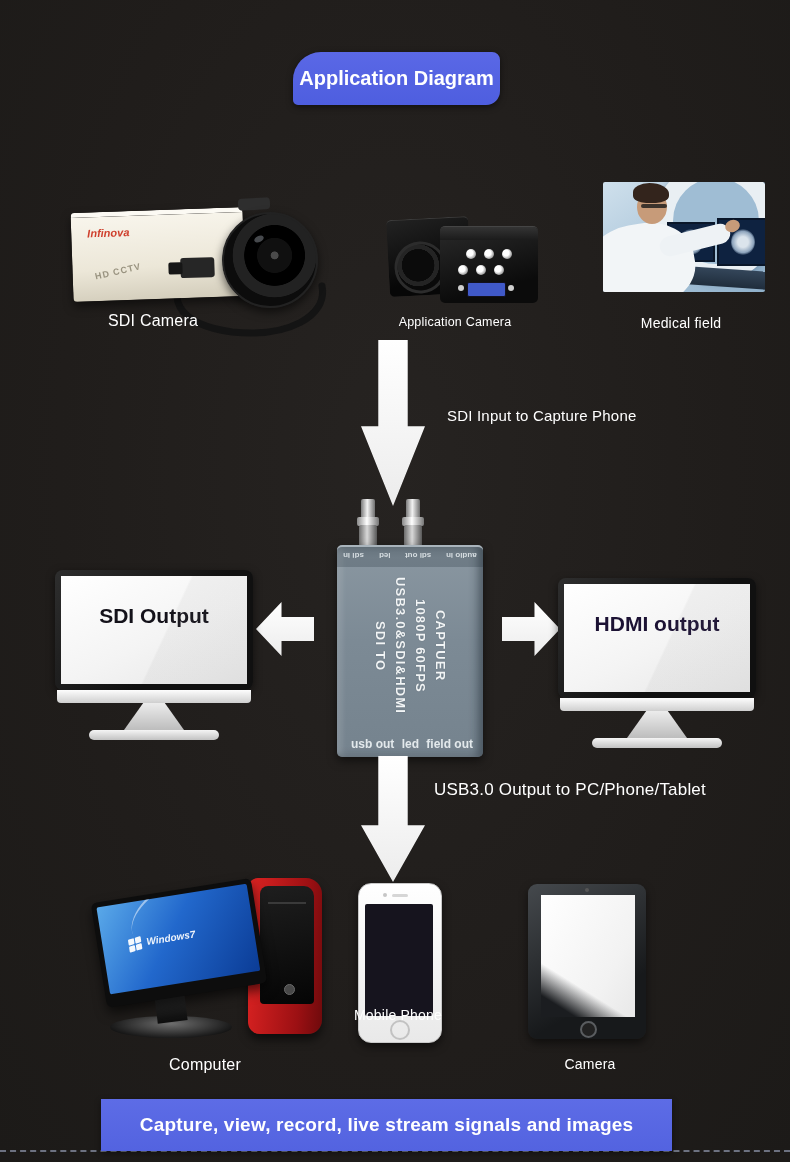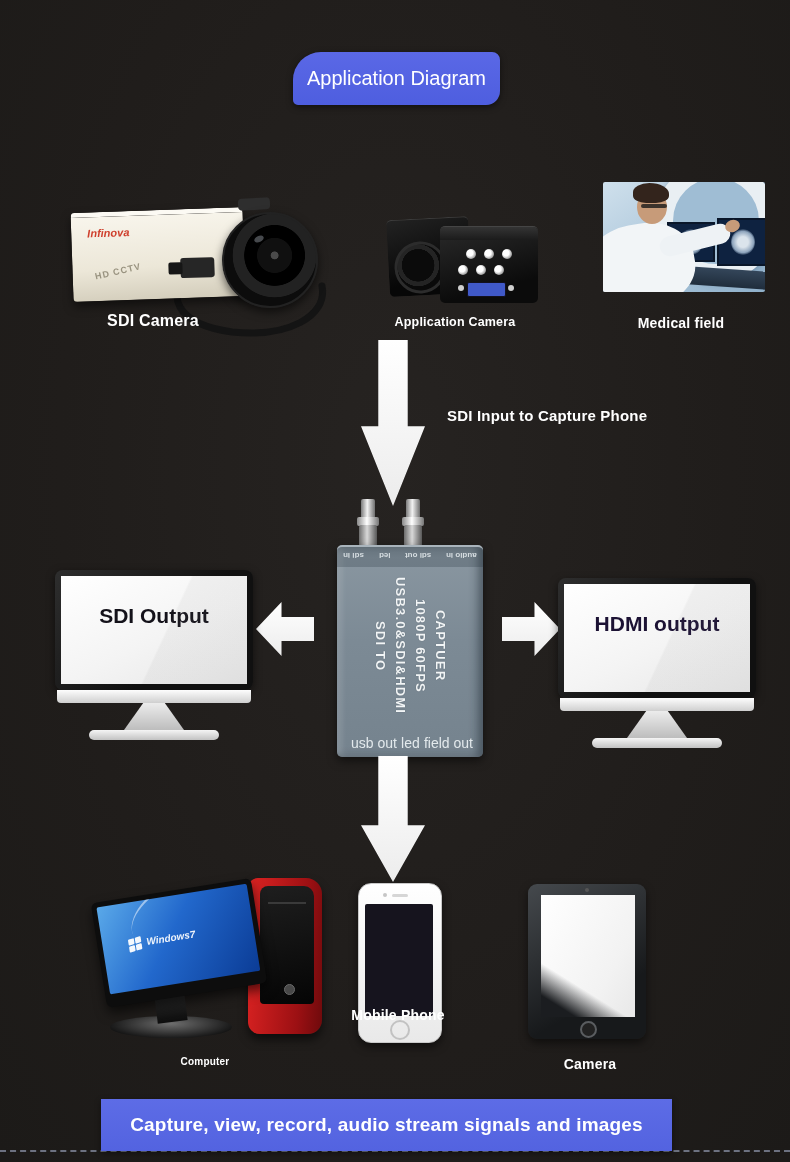--- a/index.html
+++ b/index.html
@@ -2,29 +2,29 @@
 <html><head>
 <meta charset="utf-8">
 <style>
   html,body{margin:0;padding:0;background:#141210;}
   #stage{
     position:relative;width:790px;height:1162px;overflow:hidden;
     background:radial-gradient(ellipse at 50% 40%, #262321 0%, #201d1b 60%, #1c1a18 100%);
     font-family:"Liberation Sans","DejaVu Sans",sans-serif;
   }
   .abs{position:absolute;}
-  .cap{position:absolute;color:#fff;font-weight:700;text-align:center;letter-spacing:.2px;}
+  .cap{position:absolute;color:#fff;font-weight:400;text-align:center;letter-spacing:.2px;}
 
   
   .badge{
     left:293px;top:52px;width:207px;height:53px;
     background:linear-gradient(180deg,#5a68e6,#4e5edf);
     border-radius:28px 8px 14px 5px;
     display:flex;align-items:center;justify-content:center;
-    color:#fff;font-weight:400;font-size:20px;
+    color:#fff;font-weight:700;font-size:20px;
     box-shadow:0 2px 6px rgba(0,0,0,.5);
   }
 
   
   .arrow{background:linear-gradient(180deg,#ffffff,#ececec);}
   .arrow-down1{left:361px;top:340px;width:64px;height:166px;
     clip-path:polygon(27% 0,73% 0,73% 52%,100% 52%,50% 100%,0 52%,27% 52%);}
   .arrow-down2{left:361px;top:756px;width:64px;height:126px;
     clip-path:polygon(27% 0,73% 0,73% 55%,100% 55%,50% 100%,0 55%,27% 55%);}
   .arrow-left{left:256px;top:602px;width:58px;height:54px;
@@ -50,21 +50,21 @@
     background:linear-gradient(180deg,#8a97a1 0%,#7c8a95 45%,#75838e 100%);
     border-radius:5px;border-top:2px solid #a9b4bc;
     box-shadow:inset -5px 0 8px rgba(20,30,40,.45), inset 4px 0 6px rgba(255,255,255,.18), 0 4px 10px rgba(0,0,0,.5);
   }
   .card-body::before{content:"";position:absolute;left:0;top:0;right:0;height:20px;
     background:rgba(25,35,45,.22);border-radius:5px 5px 0 0;}
   .ports-top{position:absolute;left:6px;right:6px;top:4px;display:flex;justify-content:space-between;
     font-size:8px;font-weight:700;color:#d6dde1;}
   .ports-top span{transform:rotate(180deg);display:inline-block;}
   .ports-bottom{position:absolute;left:14px;right:10px;bottom:6px;display:flex;justify-content:space-between;
-    font-size:14px;font-weight:400;color:#e3e9ec;}
+    font-size:12px;font-weight:700;color:#e3e9ec;}
   .vtext{position:absolute;left:0;right:0;top:16px;bottom:28px;
     display:flex;align-items:center;justify-content:center;}
   .vtext-inner{writing-mode:vertical-lr;color:#f2f5f6;font-weight:700;font-size:13px;
     letter-spacing:1.2px;line-height:1.55;text-align:center;text-shadow:0 0 1px rgba(30,40,50,.4);}
 
   
   .monitor{width:198px;height:172px;}
   .m-bezel{position:absolute;left:0;top:0;width:198px;height:120px;background:linear-gradient(130deg,#2e2e2e,#101010 60%);
     border-radius:8px;box-shadow:0 3px 8px rgba(0,0,0,.55);}
   .m-screen{position:absolute;left:6px;top:6px;width:186px;height:108px;
@@ -186,21 +186,21 @@
     background:linear-gradient(120deg,#ffffff 0%,#f2f2f2 70%,#e8e8e8 100%);overflow:hidden;}
   .tb-screen::after{content:"";position:absolute;inset:0;
     background:linear-gradient(32deg,#1b1d20 0 12%,rgba(27,29,32,0) 30%);}
   .tb-home{position:absolute;left:52px;top:137px;width:13px;height:13px;border:2px solid #5a5d60;border-radius:50%;background:#222;}
   .tb-cam{position:absolute;left:57px;top:4px;width:4px;height:4px;background:#555;border-radius:50%;}
 
   
   .lbl-sdi-cam{left:53px;top:312px;width:200px;font-size:16px;}
   .lbl-ind-cam{left:355px;top:315px;width:200px;font-size:12.5px;}
   .lbl-med{left:581px;top:315px;width:200px;font-size:14px;}
-  .lbl-computer{left:105px;top:1056px;width:200px;font-size:10px;}
+  .lbl-computer{left:105px;top:1056px;width:200px;font-size:16px;}
   .lbl-phone{left:298px;top:1007px;width:200px;font-size:14px;}
   .lbl-tablet{left:490px;top:1056px;width:200px;font-size:14px;}
 
   
   .dash-line{left:0;top:1150px;width:790px;border-top:2px dashed rgba(175,185,215,.55);}
   .footer-bar{
     left:101px;top:1099px;width:571px;height:52px;
     background:linear-gradient(180deg,#5d6ce6,#5363e0);
     display:flex;align-items:center;justify-content:center;
     color:#fff;font-weight:700;font-size:19px;letter-spacing:.2px;
@@ -318,20 +318,21 @@
     <div class="m-bezel"></div>
     <div class="m-screen">
       <span class="m-text hdmi">HDMI output</span>
     </div>
     <div class="m-chin"></div>
     <div class="m-neck"></div>
     <div class="m-base"></div>
   </div>
 
   <div class="abs arrow arrow-down2"></div>
+  <div class="cap cap-usb-out">USB3.0 Output to PC/Phone/Tablet</div>
 
   <div class="abs scene-pc">
     <div class="pc-tower">
       <div class="pc-front">
         <span class="pc-slot"></span>
         <span class="pc-btn"></span>
       </div>
     </div>
     <div class="pc-base"></div>
     <div class="pc-neck"></div>
@@ -362,16 +363,16 @@
   <div class="abs scene-tab">
     <div class="tb-body"></div>
     <div class="tb-screen"></div>
     <div class="tb-home"></div>
     <div class="tb-cam"></div>
   </div>
   <div class="cap lbl-tablet">Camera</div>
 
   <div class="abs dash-line"></div>
   <div class="abs footer-bar">
-    <span>Capture, view, record, audio stream signals and images</span>
+    <span>Capture, view, record, live stream signals and images</span>
   </div>
 
 </div>
 
 </body></html>

